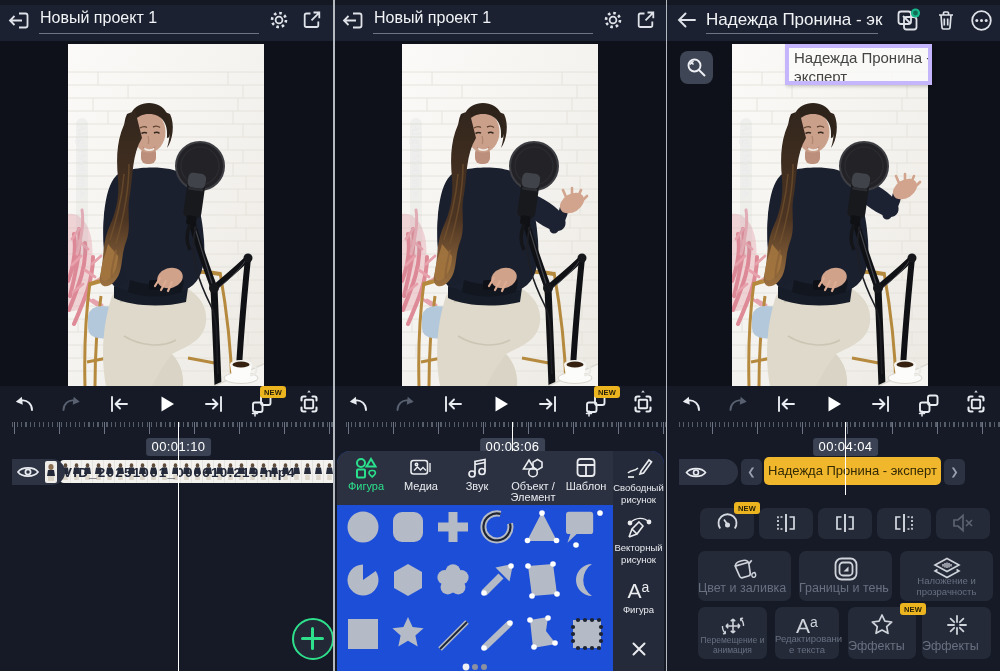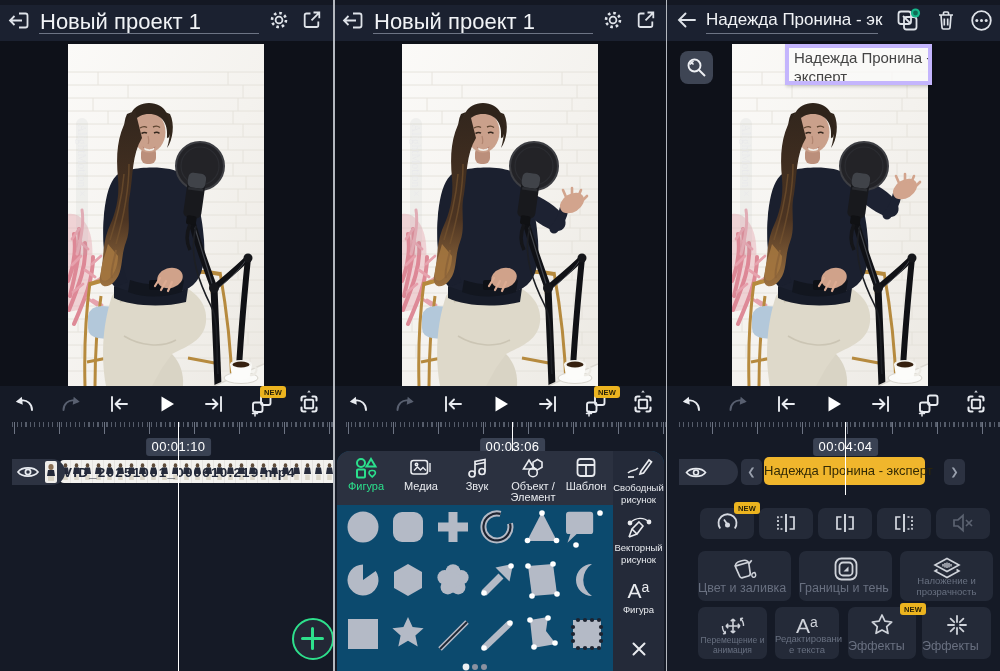--- a/index.html
+++ b/index.html
@@ -2,21 +2,21 @@
 <html><head><meta charset="utf-8">
 <style>
 *{margin:0;padding:0;box-sizing:border-box}
 html,body{width:1000px;height:671px;overflow:hidden;background:#151a26;font-family:"Liberation Sans",sans-serif}
 #root{position:relative;width:1000px;height:671px}
 .panel{position:absolute;top:0;width:333px;height:671px;overflow:hidden}
 .p1{left:0}.p2{left:334px}.p3{left:667px}
 .vdiv{position:absolute;top:0;width:1.5px;height:671px;background:#b4b8bf;z-index:60}
 .hdr{position:absolute;left:0;top:0;width:333px;height:41px;background:#1b2130}
 .topstrip{position:absolute;left:0;top:0;width:333px;height:5px;background:#141823;z-index:5}
-.title{position:absolute;left:40px;top:9px;font-size:22px;color:#f1f3f6;white-space:nowrap;overflow:hidden}
+.title{position:absolute;left:40px;top:9px;font-size:16px;color:#f1f3f6;white-space:nowrap;overflow:hidden}
 .tline{position:absolute;left:39px;top:33px;width:220px;height:1px;background:#6d7484}
 .stage{position:absolute;left:0;top:41px;width:333px;height:345px;background:#0e1119}
 .video{position:absolute;left:68px;top:3px;width:196px;height:342px}
 .ctrl{position:absolute;left:0;top:386px;width:333px;height:36px}
 .tl{position:absolute;left:12px;top:422px;width:333px;height:249px}
 .ruler{position:absolute;left:0;top:0;width:333px;height:12px;
  background:
   repeating-linear-gradient(90deg,#6d7483 0,#6d7483 1px,transparent 1px,transparent 45px) 2px 0/333px 12px no-repeat,
   repeating-linear-gradient(90deg,#555c6a 0,#555c6a 1px,transparent 1px,transparent 4.5px) 0 0/333px 5px no-repeat}
 .ruler.r3{background:
@@ -25,34 +25,34 @@
 .stamp{position:absolute;top:16px;left:50%;transform:translateX(-50%);background:#3a4253;color:#fff;font-size:13px;padding:1px 6px 2px;border-radius:3px;letter-spacing:.4px;z-index:20}
 .phead{position:absolute;left:165.5px;top:0;width:1.7px;background:#fff;z-index:30}
 .newbadge{position:absolute;background:#ecb41f;color:#2a2208;font-size:7.5px;font-weight:bold;padding:1.5px 4px;border-radius:3px;letter-spacing:.2px;z-index:25}
 svg{display:block}
 .abs{position:absolute}
 
 .eyepill{position:absolute;left:0;top:37px;width:53px;height:26px;background:#2d3342;border-radius:0 13px 13px 0;z-index:5}
 .strip{position:absolute;left:48px;top:38px;width:290px;height:23px;z-index:4}
 .plusbtn{position:absolute;left:280px;top:196px;width:42px;height:42px;border-radius:50%;border:2.5px solid #2ee08c;background:#232836}
 
-.sheet{position:absolute;left:3px;top:451px;width:327px;height:220px;background:#0c4a6e;border-radius:13px 13px 0 0;z-index:40}
+.sheet{position:absolute;left:3px;top:451px;width:327px;height:220px;background:#1d4ed8;border-radius:13px 13px 0 0;z-index:40}
 .tabstrip{position:absolute;left:0;top:0;width:276px;height:54px;background:#2b3140;border-radius:13px 0 0 0}
 .rcol{position:absolute;left:276px;top:0;width:51px;height:220px;background:#242a39;border-radius:0 13px 0 0}
 .tab{position:absolute;top:2px;width:56px;text-align:center}
 .tab .lbl{font-size:11px;color:#e9ebef;margin-top:0px;line-height:11.5px}
 .tab.act .lbl{color:#2be08c}
 .rlbl{font-size:9.5px;color:#e9ebef;text-align:center;line-height:11.5px;margin-top:1px;overflow:hidden}
 .dots{position:absolute;left:124px;top:212px;width:40px;height:8px}
 
 .magbtn{position:absolute;left:13px;top:10px;width:33px;height:33px;background:#3e4554;border-radius:8px}
 .obox{position:absolute;left:118px;top:3px;width:147px;height:41px;background:rgba(250,250,249,.8);border:4px solid #c4b5fd;color:#444;font-size:15px;line-height:19px;padding:0 5px;white-space:nowrap;overflow:hidden;box-shadow:1px 2px 3px rgba(0,0,0,.15)}
 .eyepill3{position:absolute;left:0;top:37px;width:59px;height:26px;background:#2d3342;border-radius:0 13px 13px 0}
 .navbtn{position:absolute;top:37px;width:21px;height:26px;background:#2c3241;border-radius:5px;color:#99a0ad;text-align:center;font-size:10px;line-height:26px}
-.amber{position:absolute;left:85px;top:35px;width:161px;height:28px;background:#f0b62c;border-radius:5px;color:#332a05;font-size:13px;line-height:28px;text-align:center;white-space:nowrap}
+.amber{position:absolute;left:85px;top:35px;width:177px;height:28px;background:#f0b62c;border-radius:5px;color:#332a05;font-size:13px;line-height:28px;text-align:center;white-space:nowrap}
 .btn{position:absolute;background:#242a38;border-radius:7px}
 .btn .blbl{position:absolute;left:0;right:0;bottom:6px;text-align:left;font-size:12.5px;color:#697080;white-space:nowrap}
 .btn .blbl2{position:absolute;left:0;right:0;bottom:4px;text-align:center;font-size:9.5px;line-height:11px;color:#687080}
 .btn .blbl3{position:absolute;left:0;right:0;bottom:4px;text-align:center;font-size:8.5px;line-height:10px;color:#687080;white-space:nowrap}
 </style></head>
 <body>
 <div id="root">
 <svg width="0" height="0" style="position:absolute">
  <defs>
   <linearGradient id="wallg" x1="0" y1="0" x2="1" y2="1">

